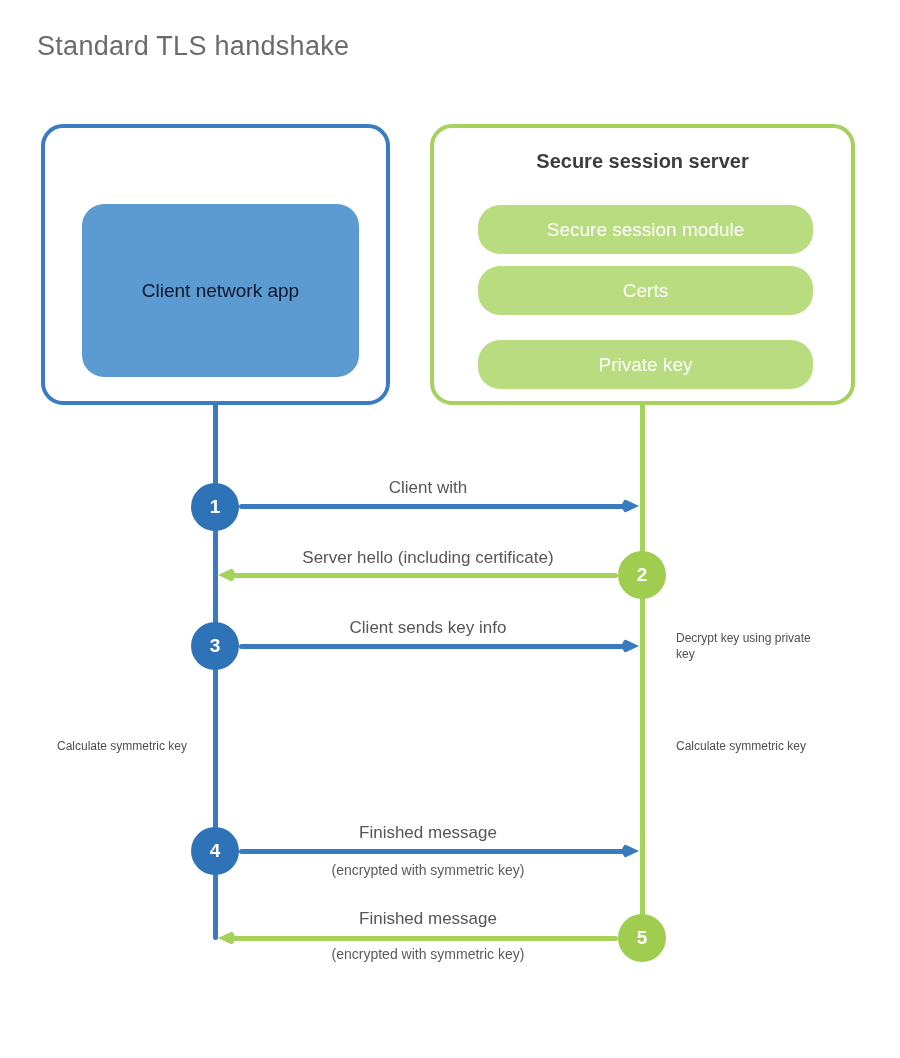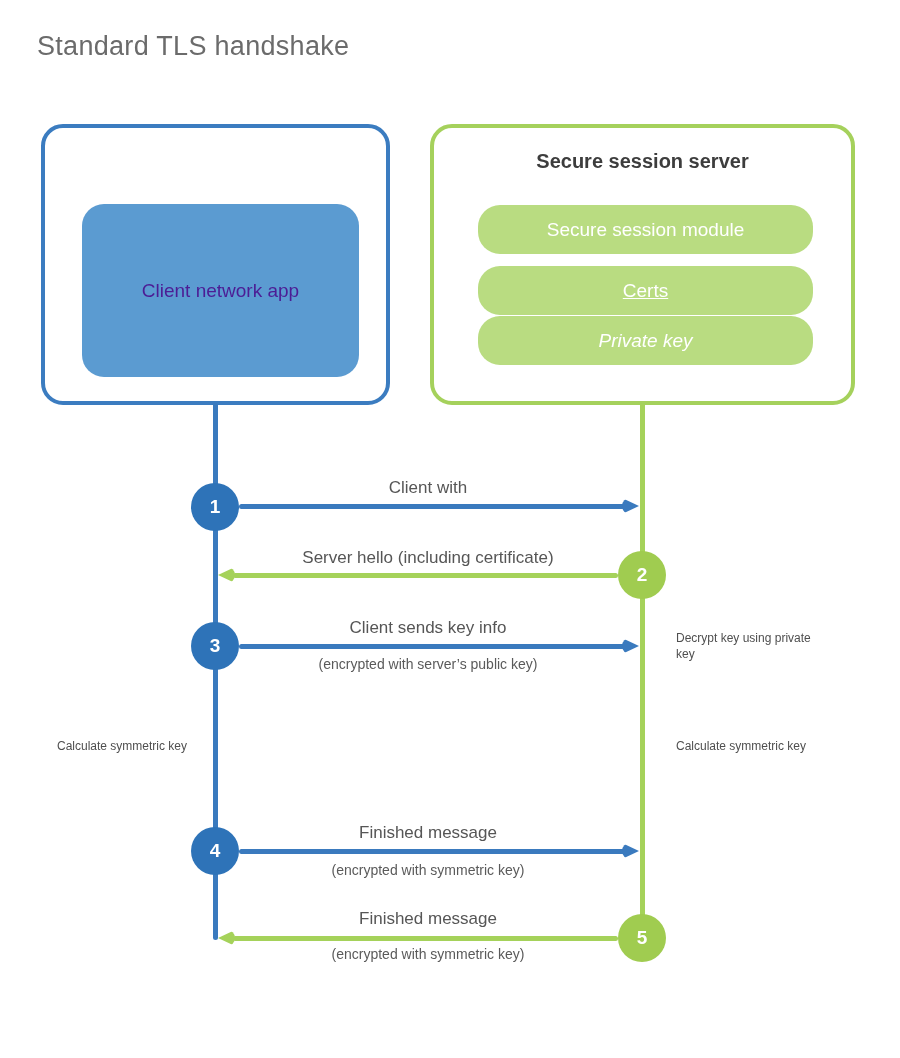--- a/index.html
+++ b/index.html
@@ -20,26 +20,26 @@
   .stage{position:relative;width:900px;height:1058px;background:#ffffff;overflow:hidden;}
 
   .diagram-title{position:absolute;left:37px;top:31px;font-size:27px;font-weight:300;color:var(--text-title);letter-spacing:.3px;}
 
   .box{position:absolute;top:124px;height:281px;background:#fff;}
   .box.client{left:41px;width:349px;border:4px solid var(--blue-border);}
   .box.server{left:430px;width:425px;border:4px solid var(--green-border);}
   .box-title{position:absolute;left:0;top:22px;width:100%;text-align:center;font-size:20px;font-weight:bold;color:var(--text-dark);}
 
   .client-app{position:absolute;left:37px;top:76px;width:277px;height:173px;background:var(--blue-fill);
-    display:flex;align-items:center;justify-content:center;text-align:center;color:#4c1d95;font-size:19px;line-height:1.45;}
+    display:flex;align-items:center;justify-content:center;text-align:center;color:#0f172a;font-size:19px;line-height:1.45;}
   .client-app span{display:block;width:170px;}
 
   .bar{position:absolute;left:44px;width:335px;height:49px;background:var(--green-fill);
     display:flex;align-items:center;justify-content:center;color:#fff;font-size:19px;}
-  .bar.b1{top:77px;} .bar.b2{top:138px;text-decoration:underline;} .bar.b3{top:188px;font-style:italic;}
+  .bar.b1{top:77px;} .bar.b2{top:138px;} .bar.b3{top:212px;}
 
   .lifeline{position:absolute;top:403px;width:5px;}
   .lifeline.client{left:213px;height:537px;background:var(--blue-line);}
   .lifeline.server{left:640px;height:535px;background:var(--green-line);}
 
   .circle{position:absolute;width:48px;height:48px;border-radius:50%;
     display:flex;align-items:center;justify-content:center;color:#fff;font-size:19px;font-weight:bold;}
   .circle.blue{background:var(--blue-circle);}
   .circle.green{background:var(--green-circle);}
   .c1{left:191px;top:483px;} .c2{left:618px;top:551px;} .c3{left:191px;top:622px;}
@@ -99,21 +99,20 @@
   <div class="msg-label" style="top:548px">Server hello (including certificate)</div>
   <div class="arrow-line green" style="left:233px;top:573px;width:385px"></div>
   <div class="head left" style="left:218px;top:567px"></div>
   <div class="circle green c2">
     <span>2</span>
   </div>
 
   <div class="msg-label" style="top:618px">Client sends key info</div>
   <div class="arrow-line blue" style="left:239px;top:644px;width:386px"></div>
   <div class="head right" style="left:622px;top:638px"></div>
-  <div class="msg-sublabel" style="top:656px">(encrypted with server’s public key)</div>
   <div class="circle blue c3">
     <span>3</span>
   </div>
   <div class="side-note note-decrypt">Decrypt key using private key</div>
 
   <div class="side-note note-calc-left">Calculate symmetric key</div>
   <div class="side-note note-calc-right">Calculate symmetric key</div>
 
   <div class="msg-label" style="top:823px">Finished message</div>
   <div class="arrow-line blue" style="left:239px;top:849px;width:386px"></div>

